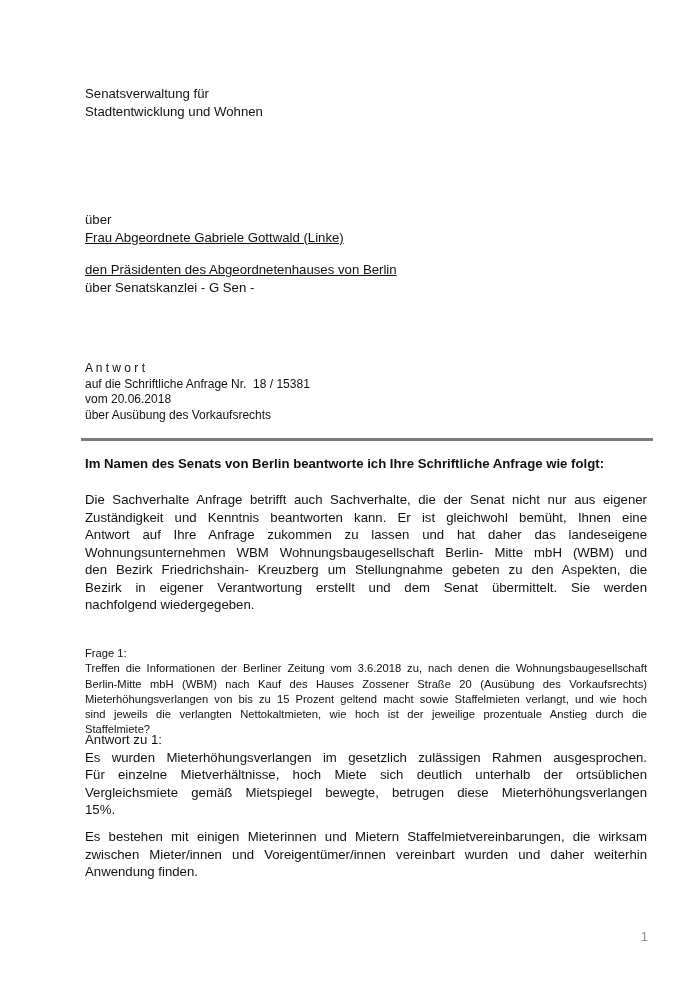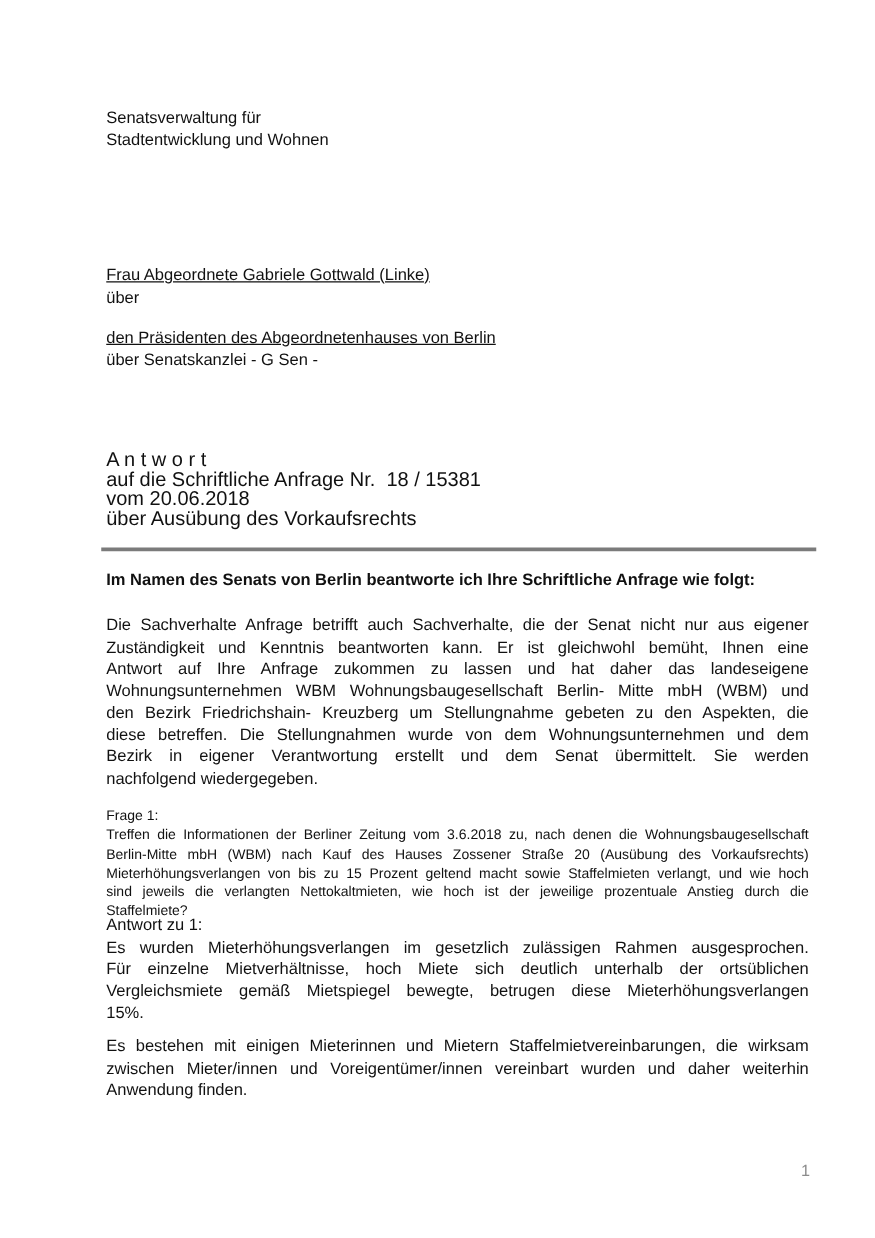--- a/index.html
+++ b/index.html
@@ -8,21 +8,21 @@
     width: 700px;
     height: 990px;
     background: #ffffff;
     font-family: "Liberation Sans", "DejaVu Sans", sans-serif;
     color: #111111;
     overflow: hidden;
   }
   .block { position: absolute; left: 85px; width: 562px; }
   .body-text { font-size: 13.2px; line-height: 17.5px; }
   .small-text { font-size: 11.2px; line-height: 15.3px; }
-  .subject-text { font-size: 16px; line-height: 15.5px; }
+  .subject-text { font-size: 12px; line-height: 15.5px; }
   .line { white-space: pre-wrap; }
   .just { text-align: justify; text-align-last: justify; }
   .underlined { text-decoration: underline; }
   .rule {
     position: absolute;
     left: 81px;
     top: 438px;
     width: 572px;
     height: 3px;
     background: #7b7b7b;
@@ -50,22 +50,22 @@
 <body>
 
 <div class="page">
 
   <div class="block sender body-text">
       <div class="line">Senatsverwaltung für</div>
       <div class="line">Stadtentwicklung und Wohnen</div>
     </div>
 
   <div class="block recipient-a body-text">
+    <div class="line">über</div>
     <div class="line underlined">Frau Abgeordnete Gabriele Gottwald (Linke)</div>
-    <div class="line">über</div>
   </div>
 
   <div class="block recipient-b body-text">
     <div class="line underlined">den Präsidenten des Abgeordnetenhauses von Berlin</div>
     <div class="line">über Senatskanzlei - G Sen -</div>
   </div>
 
   <div class="block subject subject-text">
     <div class="line">A n t w o r t</div>
     <div class="line">auf die Schriftliche Anfrage Nr.&nbsp; 18 / 15381</div>
@@ -76,21 +76,20 @@
   <div class="rule"></div>
 
   <div class="block salutation body-text">Im Namen des Senats von Berlin beantworte ich Ihre Schriftliche Anfrage wie folgt:</div>
 
   <div class="block para1 body-text">
       <div class="line just">Die Sachverhalte Anfrage betrifft auch Sachverhalte, die der Senat nicht nur aus eigener</div>
       <div class="line just">Zuständigkeit und Kenntnis beantworten kann. Er ist gleichwohl bemüht, Ihnen eine</div>
       <div class="line just">Antwort auf Ihre Anfrage zukommen zu lassen und hat daher das landeseigene</div>
       <div class="line just">Wohnungsunternehmen WBM Wohnungsbaugesellschaft Berlin- Mitte mbH (WBM) und</div>
       <div class="line just">den Bezirk Friedrichshain- Kreuzberg um Stellungnahme gebeten zu den Aspekten, die</div>
-      <div class="line just">diese betreffen. Die Stellungnahmen wurde von dem Wohnungsunternehmen und dem</div>
       <div class="line just">Bezirk in eigener Verantwortung erstellt und dem Senat übermittelt. Sie werden</div>
       <div class="line">nachfolgend wiedergegeben.</div>
     </div>
 
   <div class="block frage small-text">
     <div class="line">Frage 1:</div>
     <div>
         <div class="line just">Treffen die Informationen der Berliner Zeitung vom 3.6.2018 zu, nach denen die Wohnungsbaugesellschaft</div>
         <div class="line just">Berlin-Mitte mbH (WBM) nach Kauf des Hauses Zossener Straße 20 (Ausübung des Vorkaufsrechts)</div>
         <div class="line just">Mieterhöhungsverlangen von bis zu 15 Prozent geltend macht sowie Staffelmieten verlangt, und wie hoch</div>

